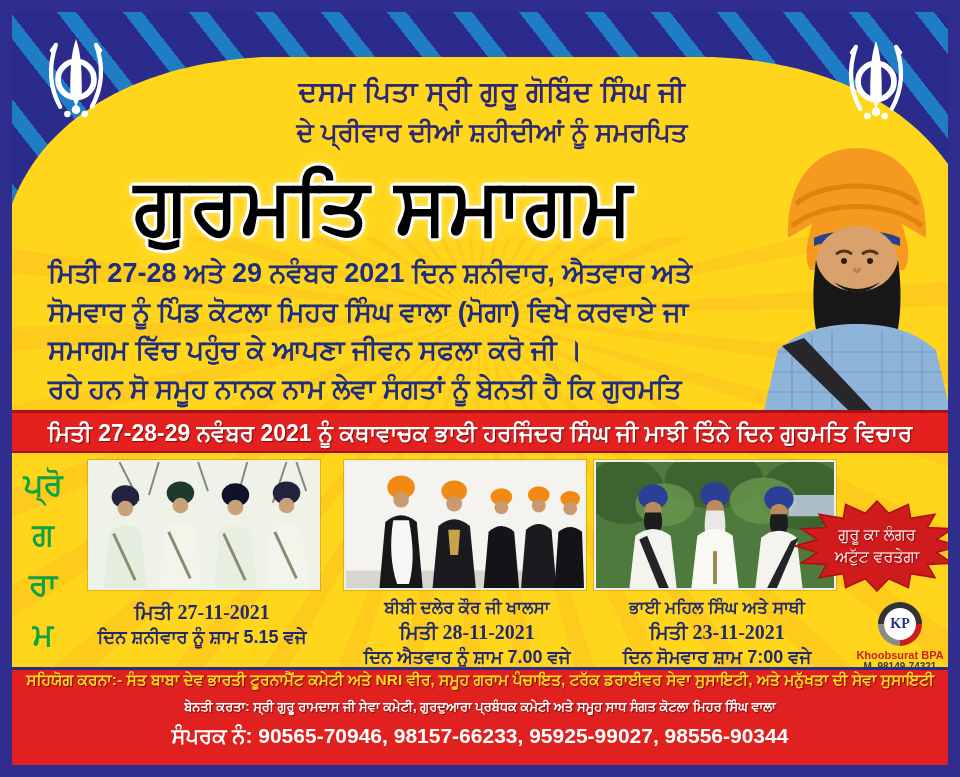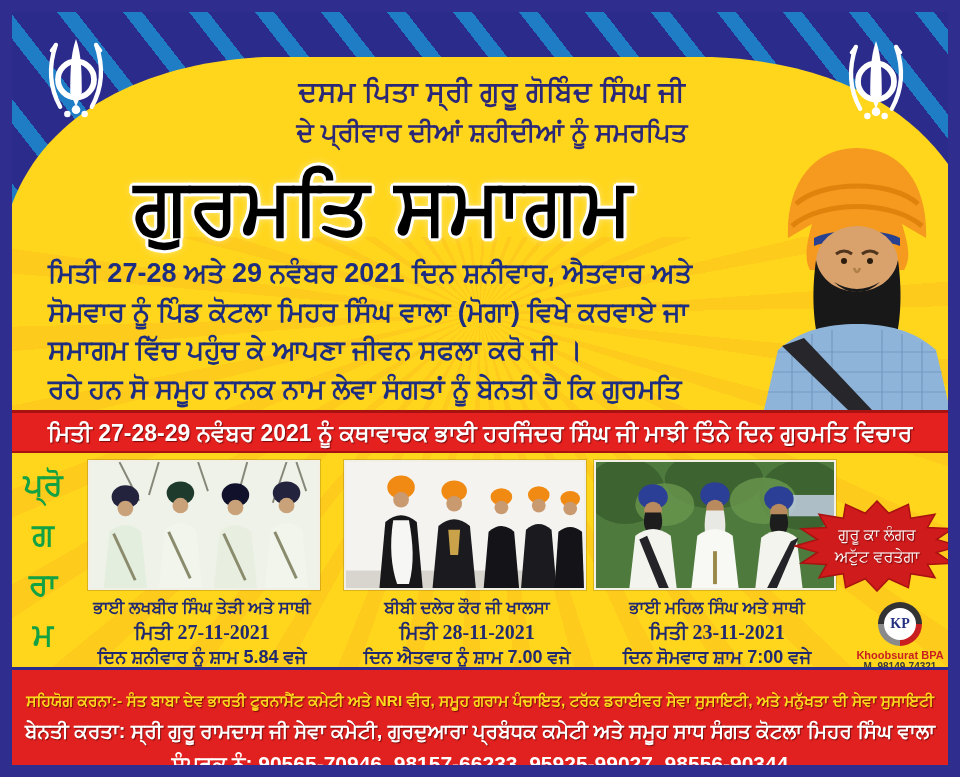--- a/index.html
+++ b/index.html
@@ -75,24 +75,24 @@
     display:flex; align-items:center; justify-content:center; }
   .kp .inner { width:32px; height:32px; border-radius:50%; background:#fff;
     display:flex; align-items:center; justify-content:center;
     color:#253080; font-weight:900; font-size:14px;
     font-family:"Liberation Serif","DejaVu Serif",serif; }
   .kp .name { margin-top:3px; color:#c81f20; font-weight:bold; font-size:11px; }
   .kp .mob  { color:#3a3a3a; font-weight:bold; font-size:10px; }
   
   .footer { position:absolute; left:0; top:655px; width:936px; height:98px;
     background:#e0211f; border-top:3px solid #2b2b8c; text-align:center;
-    padding-top:22px; }
+    padding-top:1px; }
   .footer .support { color:#ffd91c; font-weight:bold; font-size:15.5px;
     text-shadow:1px 1px 1px #7c0b0b; }
-  .footer .request { color:#fff; font-weight:bold; font-size:20px; margin-top:10px;
+  .footer .request { color:#fff; font-weight:bold; font-size:13px; margin-top:10px;
     text-shadow:1px 1px 1px #7c0b0b; }
   .footer .contact { color:#fff; font-weight:bold; font-size:21px; margin-top:9px; }
 </style>
 </head>
 <body>
 
 <div class="poster">
 
   <div class="top-band"></div>
   <svg class="dome" viewBox="0 0 936 227" preserveAspectRatio="none">
@@ -256,23 +256,22 @@
         <ellipse cx="186" cy="38" rx="15" ry="13" fill="#2b3f96"></ellipse>
         <circle cx="186" cy="52" r="9" fill="#b98a5e"></circle>
         <path d="M178,54 C175,66 177,74 186,78 C195,74 197,66 194,54 Z" fill="#1d1d1d"></path>
         <path d="M162,130 L168,78 Q186,64 204,78 L210,130 Z" fill="#f4f4ef"></path>
         <polygon points="198,82 206,78 184,130 174,130" fill="#242428"></polygon>
       </g>
     </svg>
   </div>
 
   <div class="caption c1">
-    <div class="performer">ਭਾਈ ਲਖਬੀਰ ਸਿੰਘ ਤੇੜੀ ਅਤੇ ਸਾਥੀ</div>
     <div class="date">ਮਿਤੀ 27-11-2021</div>
-    <div class="time">ਦਿਨ ਸ਼ਨੀਵਾਰ ਨੂੰ ਸ਼ਾਮ 5.84 ਵਜੇ</div>
+    <div class="time">ਦਿਨ ਸ਼ਨੀਵਾਰ ਨੂੰ ਸ਼ਾਮ 5.15 ਵਜੇ</div>
   </div>
   <div class="caption c2">
     <div class="performer">ਬੀਬੀ ਦਲੇਰ ਕੌਰ ਜੀ ਖਾਲਸਾ</div>
     <div class="date">ਮਿਤੀ 28-11-2021</div>
     <div class="time">ਦਿਨ ਐਤਵਾਰ ਨੂੰ ਸ਼ਾਮ 7.00 ਵਜੇ</div>
   </div>
   <div class="caption c3">
     <div class="performer">ਭਾਈ ਮਹਿਲ ਸਿੰਘ ਅਤੇ ਸਾਥੀ</div>
     <div class="date">ਮਿਤੀ 23-11-2021</div>
     <div class="time">ਦਿਨ ਸੋਮਵਾਰ ਸ਼ਾਮ 7:00 ਵਜੇ</div>

